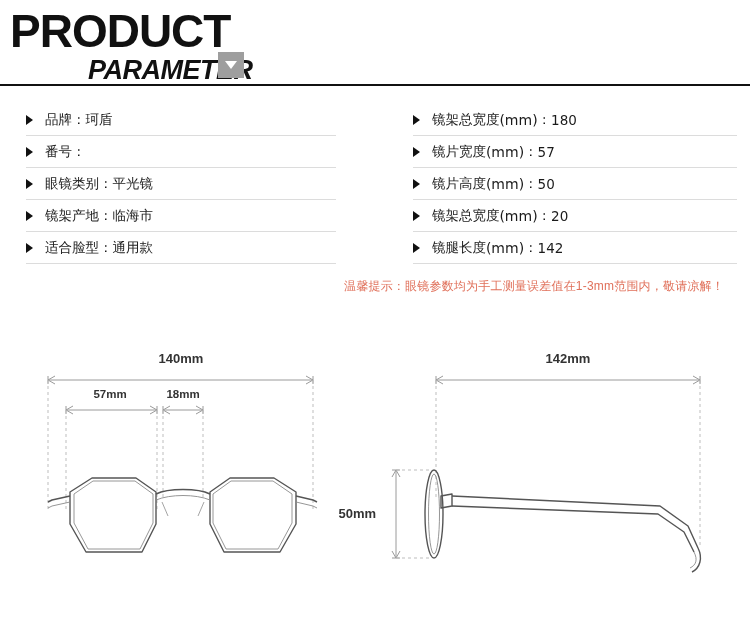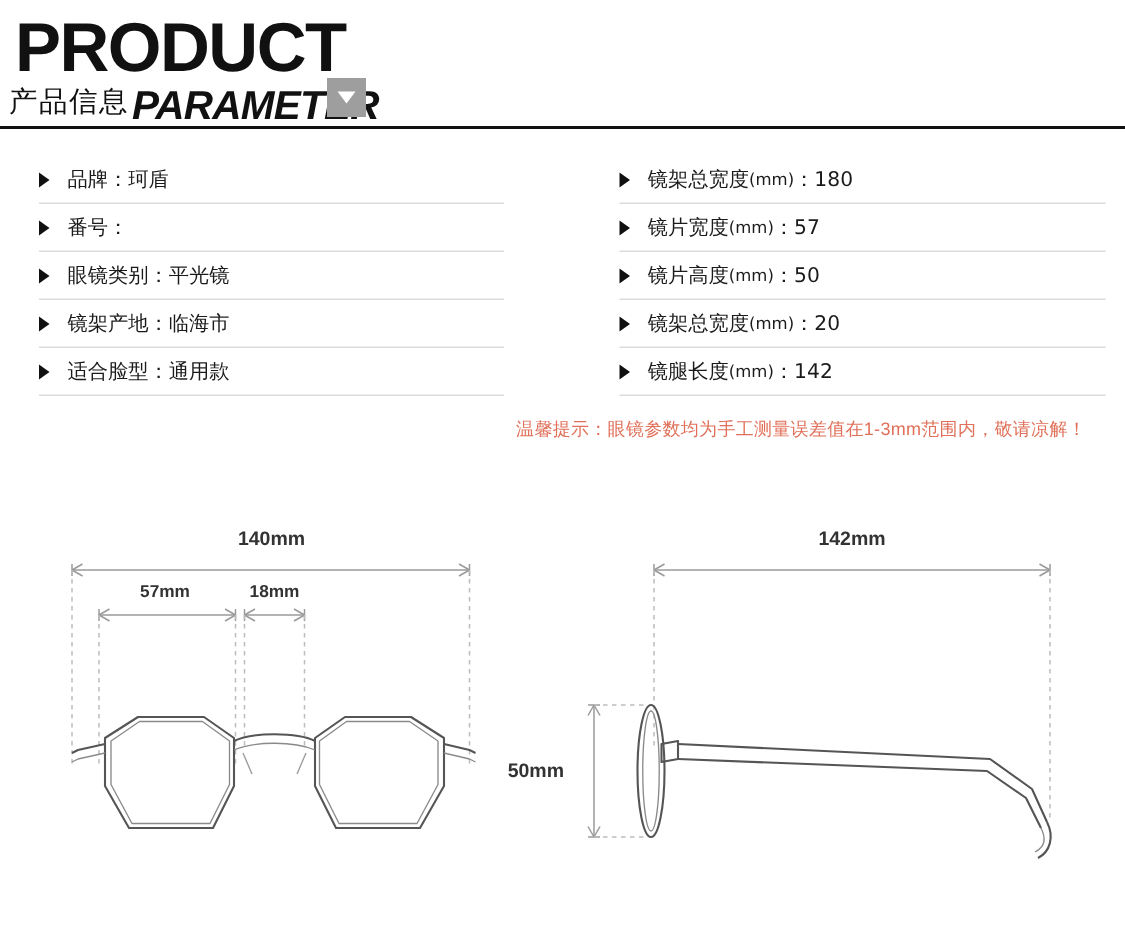--- a/index.html
+++ b/index.html
@@ -119,21 +119,21 @@
   .spec-row .lbl {
     white-space: nowrap;
   }
   .spec-row .sep {
     white-space: pre;
   }
   .spec-row .val {
     white-space: nowrap;
   }
   .unit {
-    font-size: 11px;
+    font-size: 14px;
   }
 
   .note {
     position: absolute;
     right: 26px;
     top: 278px;
     font-size: 12px;
     color: #e0705a;
     font-family: Liberation Sans, sans-serif;
     letter-spacing: 0.2px;
@@ -160,21 +160,20 @@
     fill: #333;
   }
 </style>
 </head>
 <body>
 
 <div class="page">
 
   <div class="header">
     <div class="hdr-product">PRODUCT</div>
-    <div class="hdr-cn">产品信息</div>
     <div class="hdr-param">PARAMETER</div>
     <div class="hdr-arrow"></div>
     <div class="hdr-rule"></div>
   </div>
 
   <div class="specs">
     <div class="spec-col left">
 
       <div class="spec-row">
         <span class="tri"></span>

